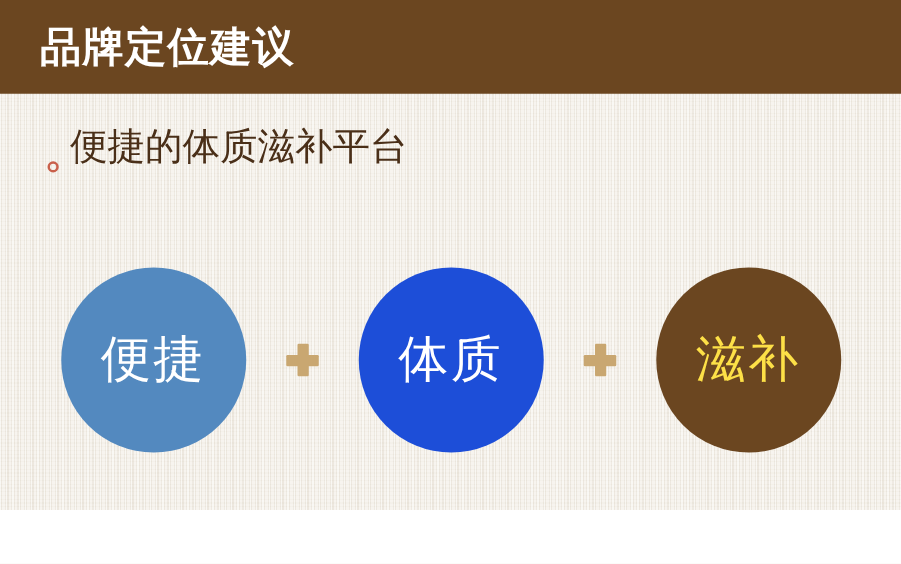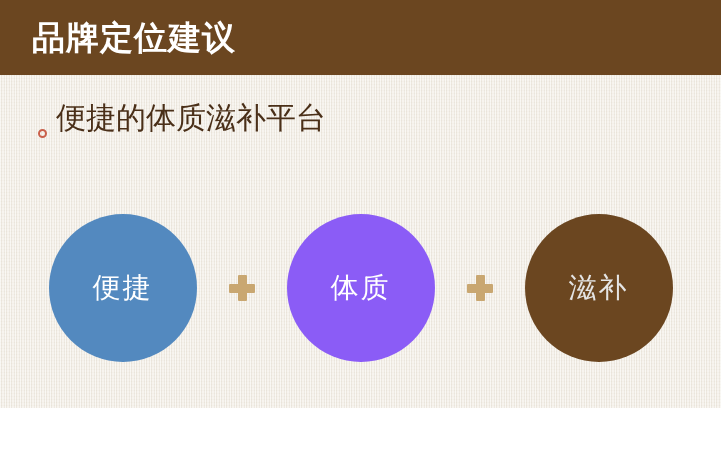--- a/index.html
+++ b/index.html
@@ -114,21 +114,21 @@
     height: 148px;
     border-radius: 50%;
     display: flex;
     align-items: center;
     justify-content: center;
     flex: 0 0 auto;
   }
   .circle-label {
     color: #ffffff;
     font-family: "DejaVu Serif", "Liberation Serif", serif;
-    font-size: 28px;
+    font-size: 40px;
     line-height: 44px;
     letter-spacing: 2px;
     white-space: nowrap;
   }
 
   .plus-sign {
     position: relative;
     width: 26px;
     height: 26px;
     flex: 0 0 auto;
@@ -171,25 +171,25 @@
   </div>
 
   <div id="formula-row">
 
     <div class="circle" id="circle-1" style="background-color: rgb(83, 137, 191);">
       <span class="circle-label" style="color: rgb(255, 255, 255);">便捷</span>
     </div>
 
     <span class="plus-sign" style="--plus-color: #c9a771;"></span>
 
-    <div class="circle" id="circle-2" style="background-color: #8b5cf6;">
+    <div class="circle" id="circle-2" style="background-color: #1d4ed8;">
       <span class="circle-label" style="color: rgb(255, 255, 255);">体质</span>
     </div>
 
     <span class="plus-sign" style="--plus-color: #c9a771;"></span>
 
     <div class="circle" id="circle-3" style="background-color: rgb(107, 70, 32);">
-      <span class="circle-label" style="color: #e5e5e5;">滋补</span>
+      <span class="circle-label" style="color: #fde047;">滋补</span>
     </div>
 
   </div>
 
 </div>
 
 </body></html>

